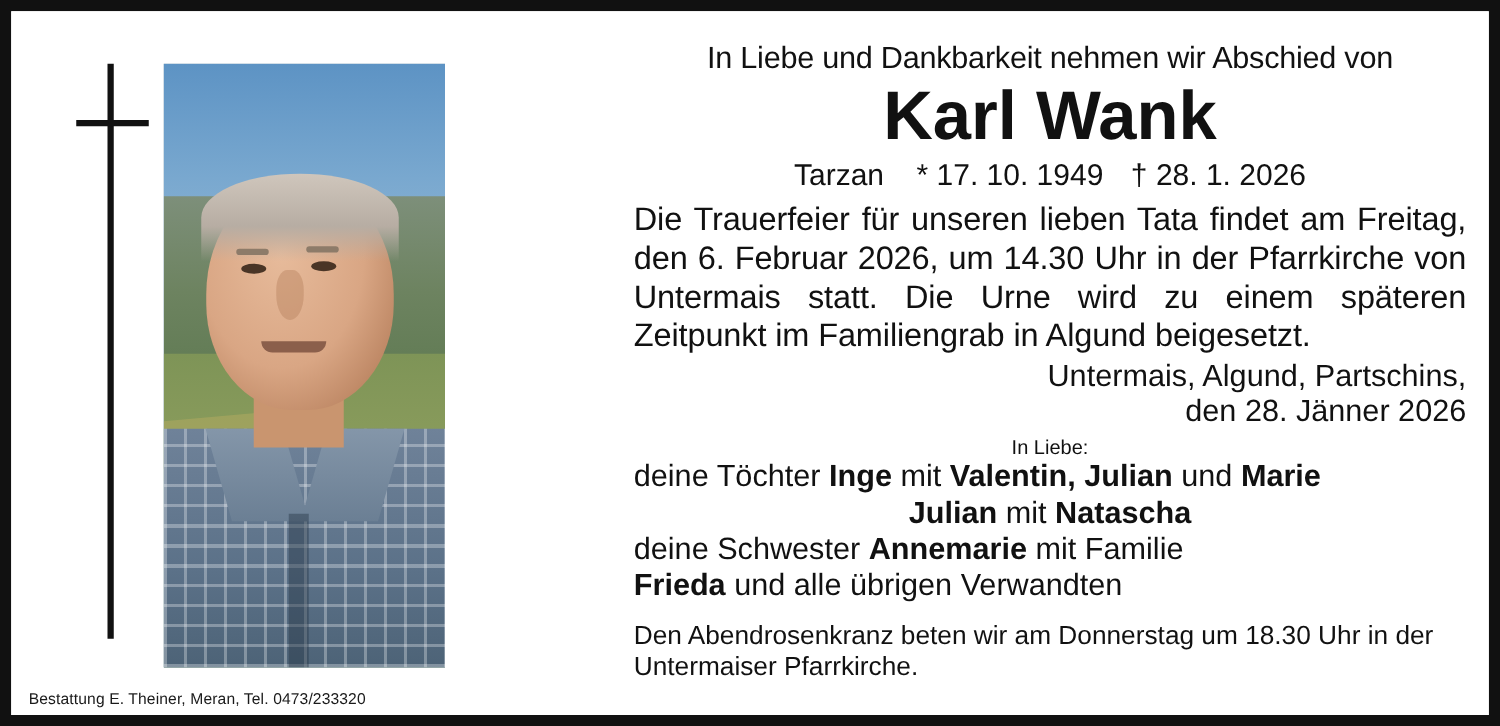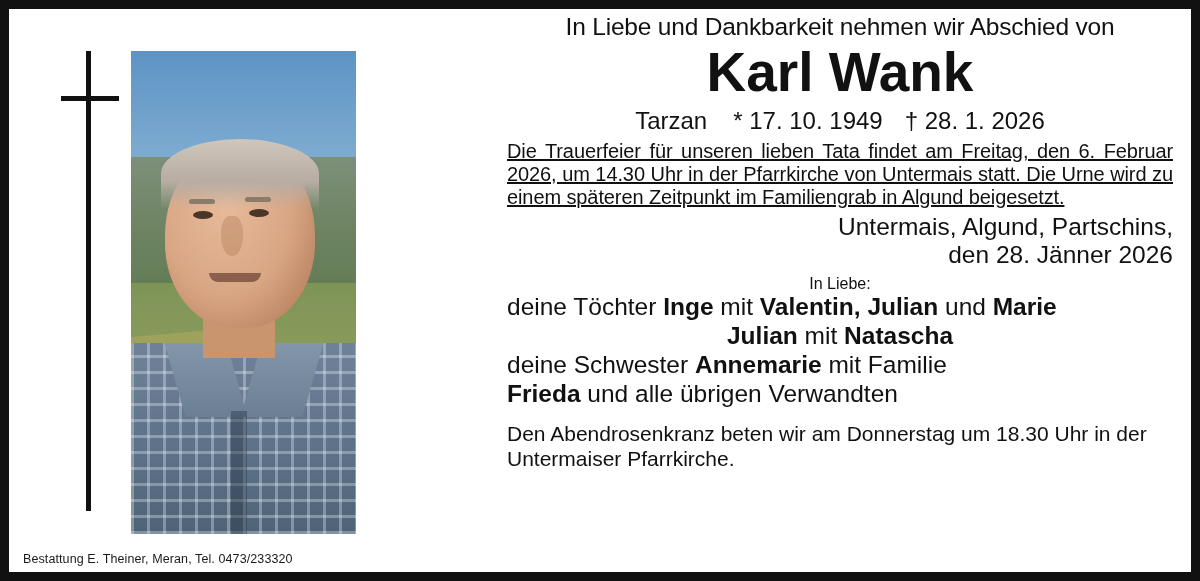--- a/index.html
+++ b/index.html
@@ -173,21 +173,21 @@
     bottom: 6px;
     font-size: 12.5px;
     color: #1a1a1a;
     letter-spacing: 0.1px;
     white-space: nowrap;
   }
   
   .right-col {
     position: relative;
     flex: 1 1 auto;
-    padding: 4px 18px 8px 20px;
+    padding: 24px 18px 8px 20px;
     color: #111111;
   }
   .line {
     line-height: 1.16;
   }
   .intro {
     font-size: 24.5px;
     text-align: center;
     letter-spacing: -0.2px;
     margin-bottom: 2px;
@@ -203,26 +203,25 @@
   .dates-row {
     font-size: 24px;
     font-weight: normal;
     text-align: center;
     margin-bottom: 5px;
     white-space: nowrap;
   }
   .dates-row .gap-a { display: inline-block; width: 26px; }
   .dates-row .gap-b { display: inline-block; width: 22px; }
   .body-text {
-    font-size: 20px;
+    font-size: 26px;
     text-align: justify;
     text-align-last: left;
     letter-spacing: -0.1px;
     margin-bottom: 2px;
-    text-decoration: underline;
   }
   .body-text p { margin: 0; }
   .place {
     font-size: 24.5px;
     text-align: right;
     margin-top: 4px;
   }
   .place .l2 { display: block; }
   .inlove {
     font-size: 16px;

